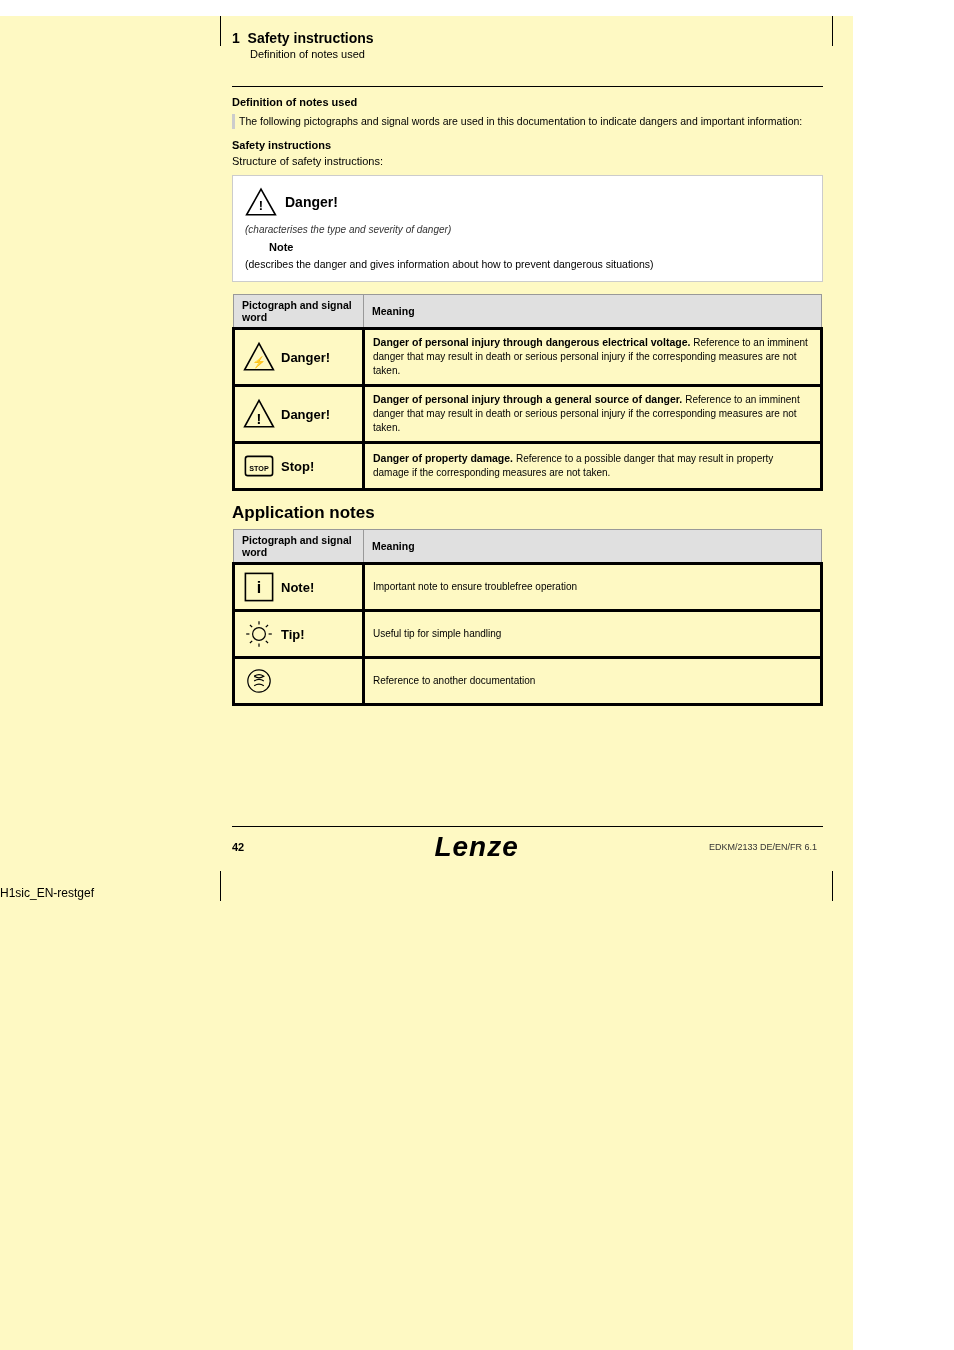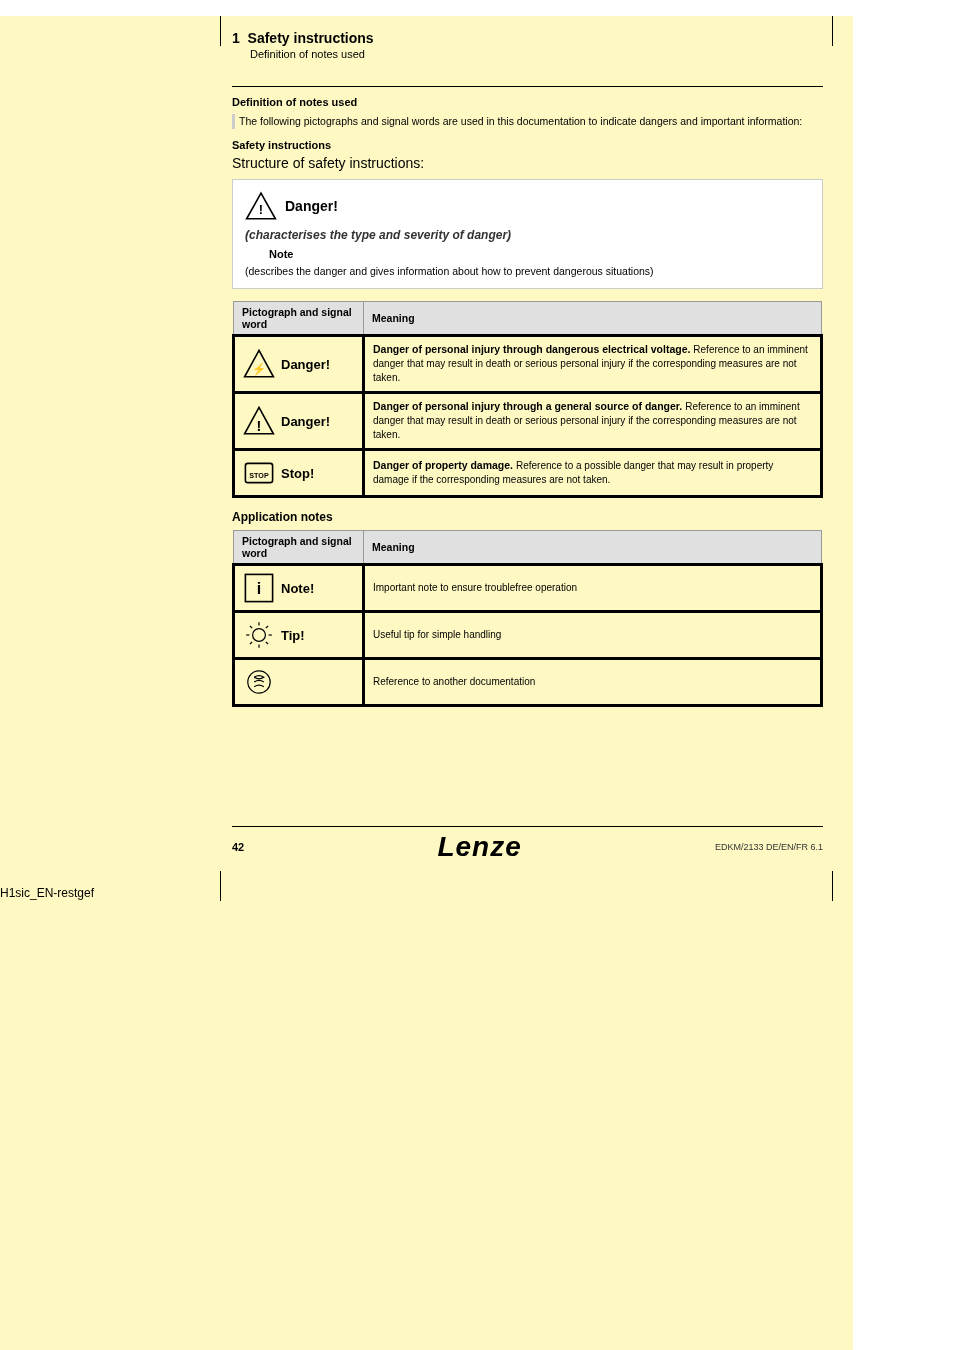--- a/index.html
+++ b/index.html
@@ -90,21 +90,21 @@
     }
 
     .subsection-title {
       font-size: 11px;
       font-weight: bold;
       margin-bottom: 4px;
       margin-top: 8px;
     }
 
     .subsection-body {
-      font-size: 14px;
+      font-size: 11px;
       margin-bottom: 8px;
     }
 
     
     .danger-box {
       border: 1px solid #ccc;
       padding: 10px 12px;
       margin-bottom: 12px;
       background: #fff;
     }
@@ -121,25 +121,24 @@
       margin-right: 8px;
       flex-shrink: 0;
     }
 
     .danger-label {
       font-size: 14px;
       font-weight: bold;
     }
 
     .danger-desc {
-      font-size: 12px;
+      font-size: 10px;
       margin-bottom: 6px;
       font-style: italic;
       color: #333;
-      font-weight: bold;
     }
 
     .note-label {
       font-size: 11px;
       font-weight: bold;
       margin-bottom: 4px;
       padding-left: 24px;
     }
 
     .note-desc {
@@ -189,32 +188,32 @@
     .meaning-text {
       font-size: 10px;
       line-height: 1.4;
     }
 
     .meaning-bold {
       font-weight: bold;
     }
 
     .app-notes-title {
-      font-size: 12px;
+      font-size: 17px;
       font-weight: bold;
       margin-top: 4px;
       margin-bottom: 6px;
     }
 
     
     .footer-section {
       position: absolute;
       top: 815px;
       left: 232px;
-      right: 30px;
+      right: 36px;
       display: flex;
       align-items: center;
       justify-content: space-between;
     }
 
     .footer-page {
       font-size: 11px;
       font-weight: bold;
     }
 

